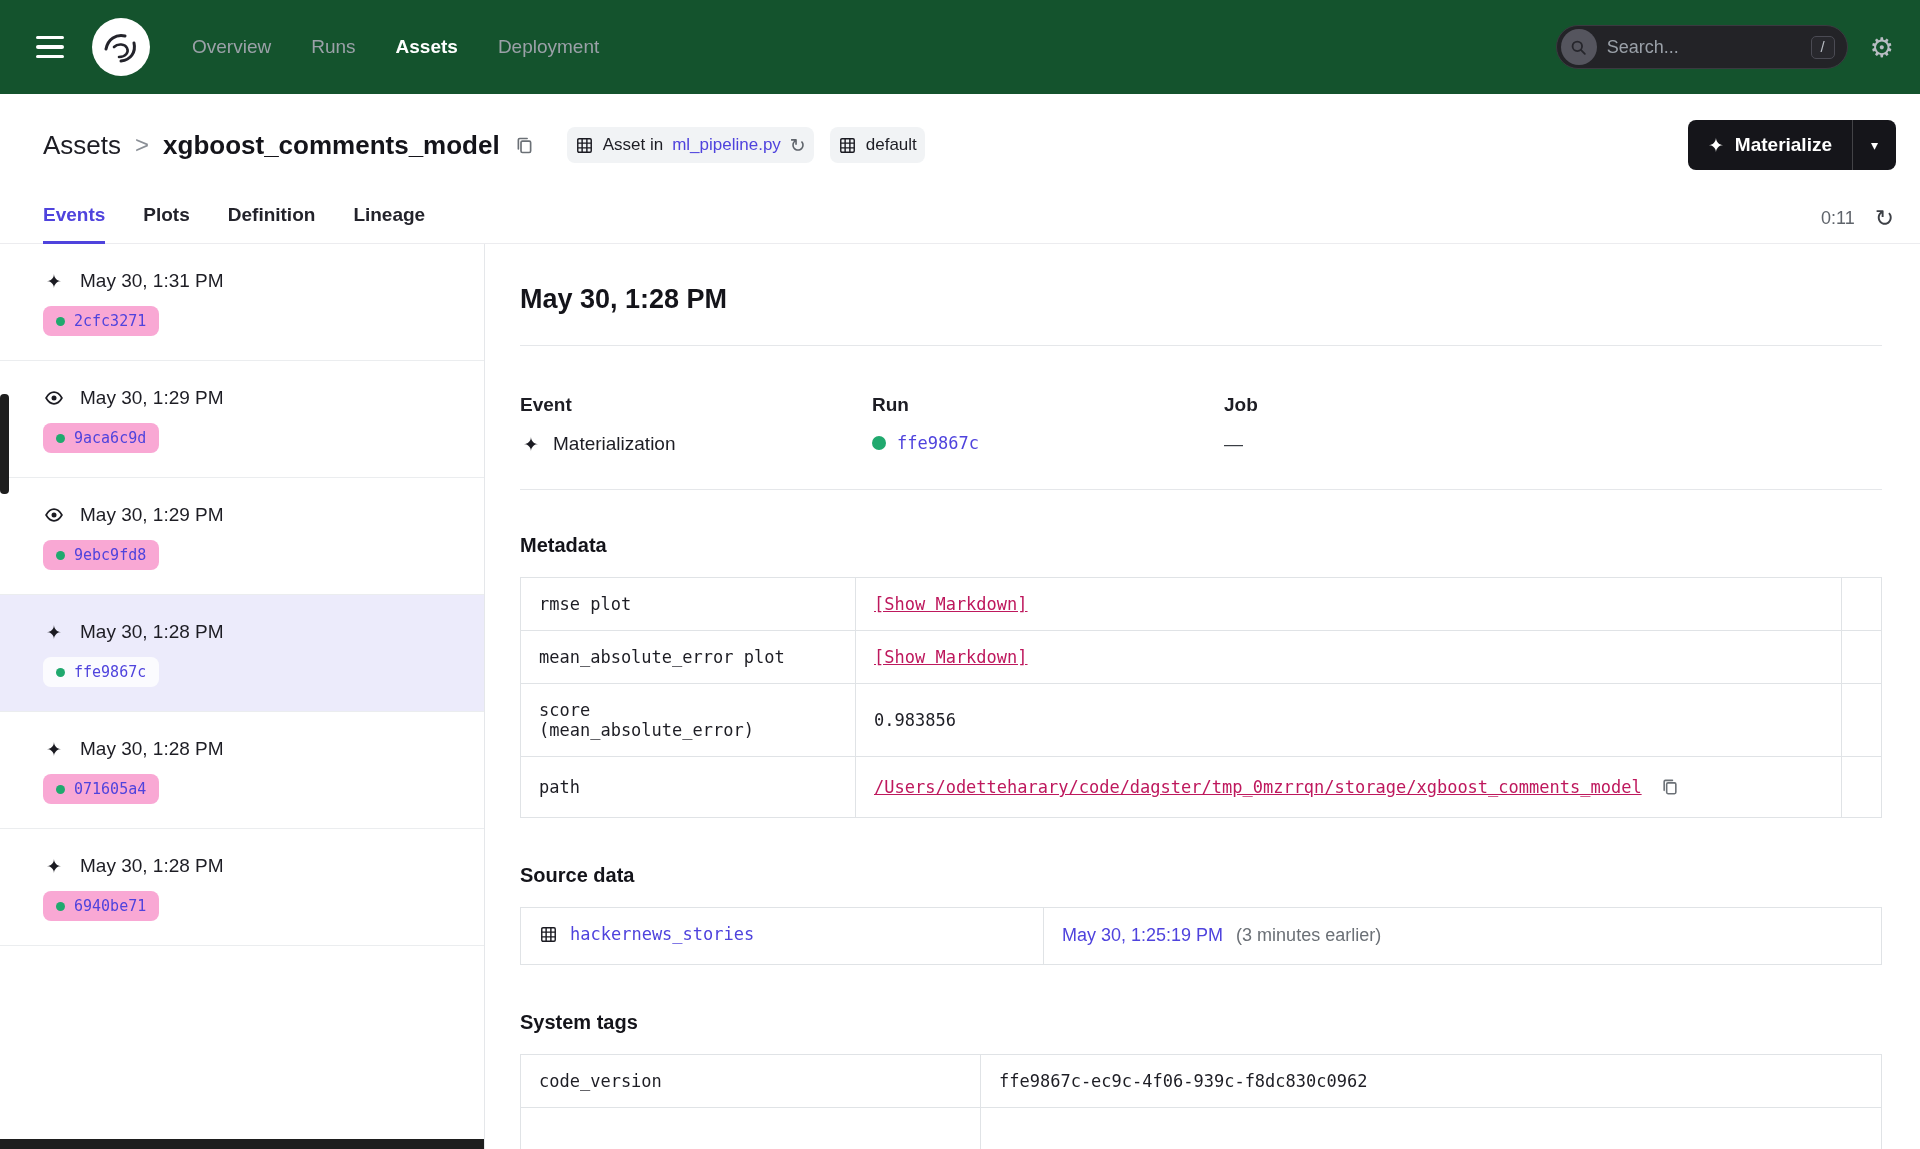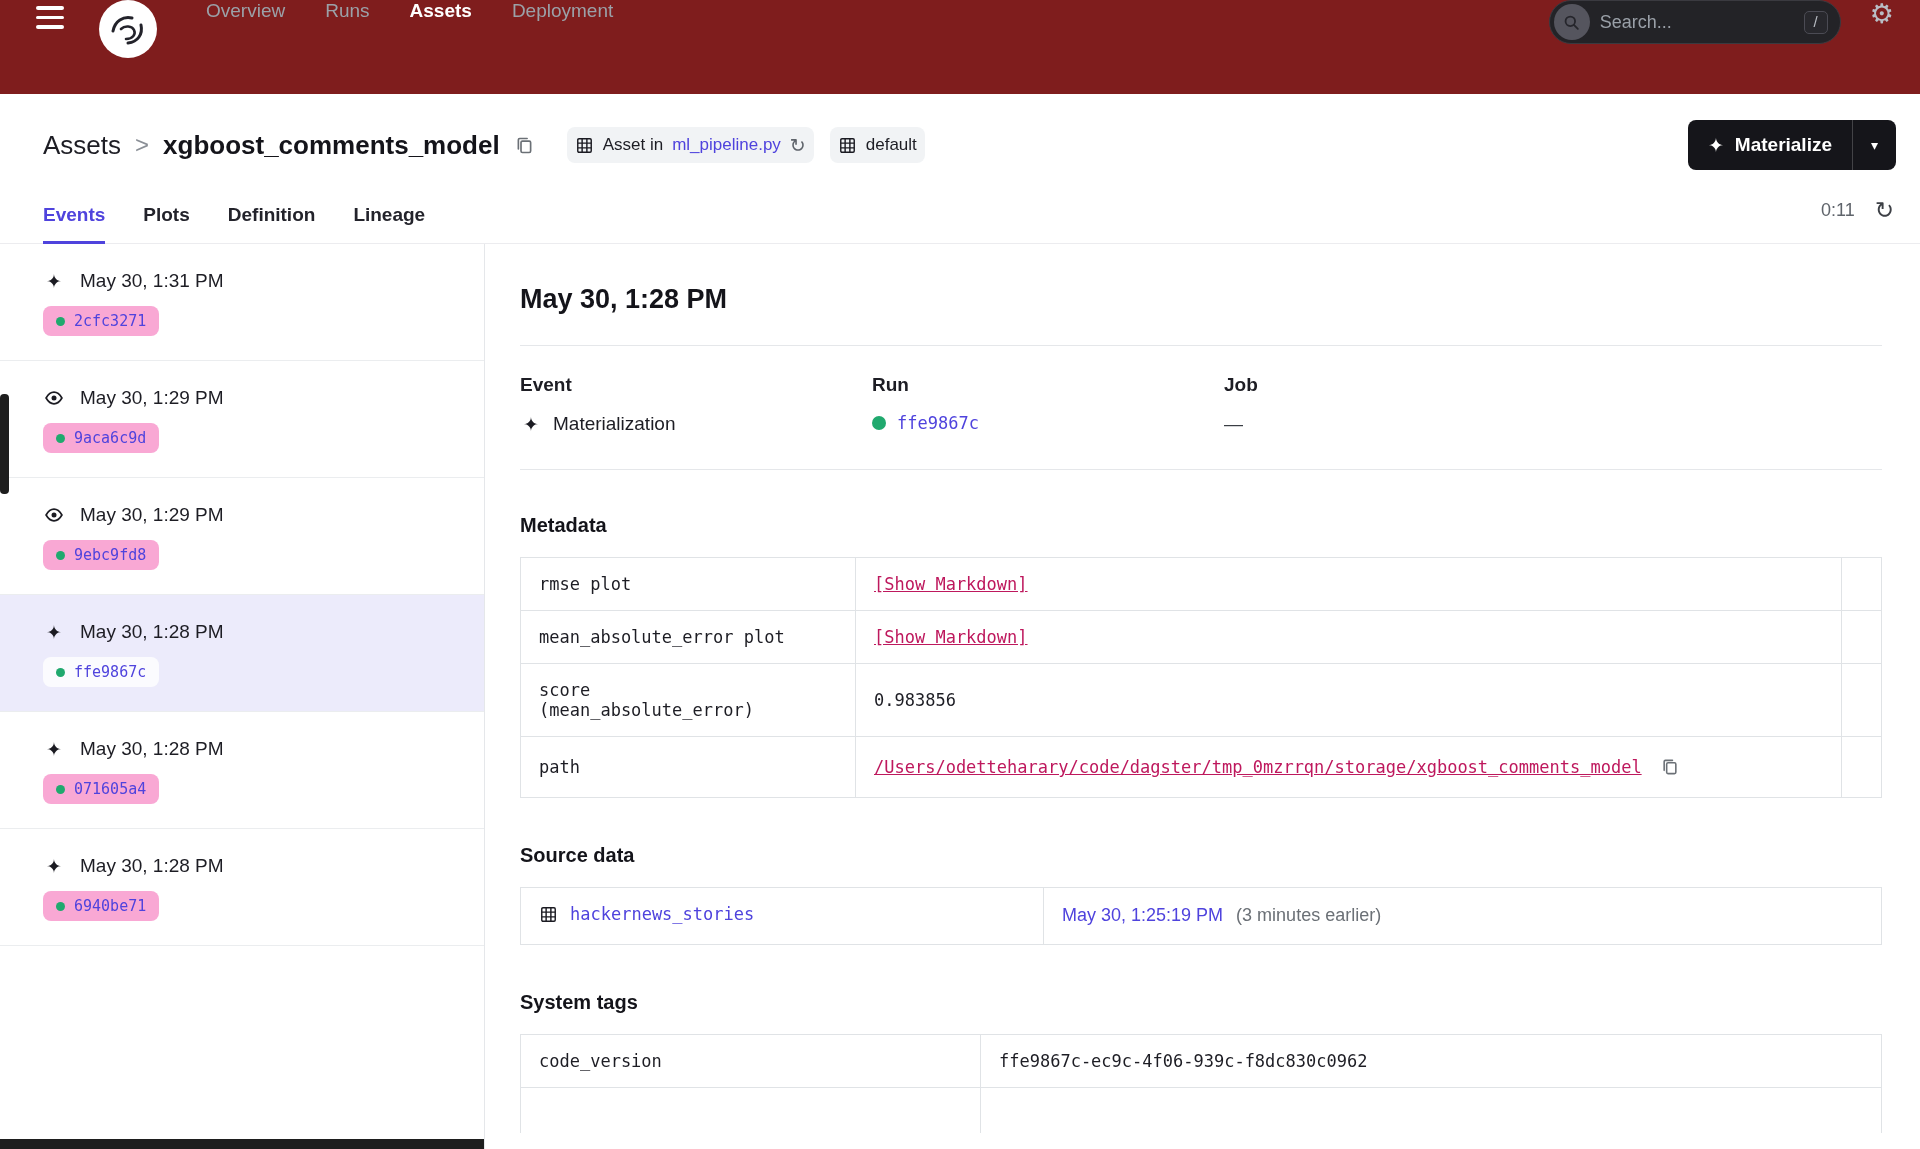--- a/index.html
+++ b/index.html
@@ -6,22 +6,22 @@
   html,body { width:1920px; height:1149px; overflow:hidden; }
   body {
     font-family:"Liberation Sans", sans-serif;
     background:#ffffff; color:#1d1d24;
     display:flex; flex-direction:column;
   }
   .glyph { font-family:"DejaVu Sans", sans-serif; }
 
   
   .topnav {
-    height:94px; flex:0 0 94px; background:#7f1d1d;
-    display:flex; padding:0 26px 0 30px;gap:7px;
+    height:94px; flex:0 0 94px; background:#14532d;
+    display:flex; align-items:center; padding:0 26px 0 30px;
   }
   .hamburger { display:flex; flex-direction:column; gap:6px; cursor:pointer; padding:6px; }
   .hamburger span { width:28px; height:3.5px; background:#ffffff; border-radius:2px; }
   .logo { margin-left:22px; width:58px; height:58px; }
   .nav-links { display:flex; gap:40px; margin-left:42px; }
   .nav-link { font-size:19px; color:#9ba1a8; cursor:pointer; }
   .nav-link.active { color:#ffffff; font-weight:700; }
   .search {
     margin-left:auto; width:292px; height:44px; border-radius:22px;
     background:#232327; border:1px solid #3a3a40;
@@ -63,21 +63,21 @@
   }
   .mat-main { display:flex; align-items:center; gap:11px; padding:0 20px; font-size:19px; font-weight:600; }
   .mat-star { font-size:19px; line-height:1; }
   .mat-caret {
     width:44px; display:flex; align-items:center; justify-content:center;
     border-left:1px solid rgba(255,255,255,0.2); font-size:14px; cursor:pointer;
   }
 
   
   .tabs-row {
-    display:flex; align-items:center; padding:0 26px 0 43px;
+    display:flex; align-items:flex-end; padding:0 26px 0 43px;
     border-bottom:1px solid #ececef;
   }
   .tab {
     font-size:19px; font-weight:600; color:#23232b; cursor:pointer;
     padding:14px 0 15px; margin-right:38px; border-bottom:3px solid transparent; margin-bottom:-1px;
   }
   .tab.active { color:#4f43dd; border-color:#4f43dd; }
   .tabs-right { margin-left:auto; display:flex; align-items:center; gap:20px; padding-bottom:13px; }
   .timer { color:#5f646b; font-size:18px; }
   .refresh-btn { color:#3d4046; font-size:23px; line-height:1; cursor:pointer; }
@@ -99,21 +99,21 @@
   .dot.big { width:14px; height:14px; }
   .run-id { color:#4f43dd; font-size:15px; font-family:"DejaVu Sans Mono", monospace; }
   .v-scroll { position:absolute; left:0; top:150px; width:9px; height:100px; background:#1e1e1e; border-radius:4px; }
   .h-scroll { position:absolute; left:0; bottom:0; width:484px; height:10px; background:#1e1e1e; }
 
   .main { flex:1; padding:40px 38px 0 35px; overflow:hidden; }
   .detail-heading { font-size:27px; font-weight:700; color:#14141a; margin-bottom:30px; }
   .hr { border-top:1px solid #e5e7ea; height:0; }
   .cols { display:flex; padding:28px 0 34px; }
   .col { width:352px; }
-  .col-label { font-size:19px; font-weight:700; margin-bottom:17px; }
+  .col-label { font-size:19px; font-weight:700; margin-bottom:17px;margin-top:20px; }
   .col-value { font-size:19px; display:flex; align-items:center; gap:11px; color:#1d1d24; }
   .run-link { color:#4f43dd; font-family:"DejaVu Sans Mono", monospace; font-size:17px; cursor:pointer; }
   .job-empty { color:#3a3e44; }
 
   .section-title { font-size:20px; font-weight:700; color:#14141a; margin:46px 0 20px; }
   .section-title.tight { margin-top:44px; }
   table { width:100%; border-collapse:collapse; table-layout:fixed; }
   td {
     border:1px solid #e0e3e6; padding:16px 18px; vertical-align:middle;
     font-family:"DejaVu Sans Mono", monospace; font-size:17px; color:#1d1d24;

